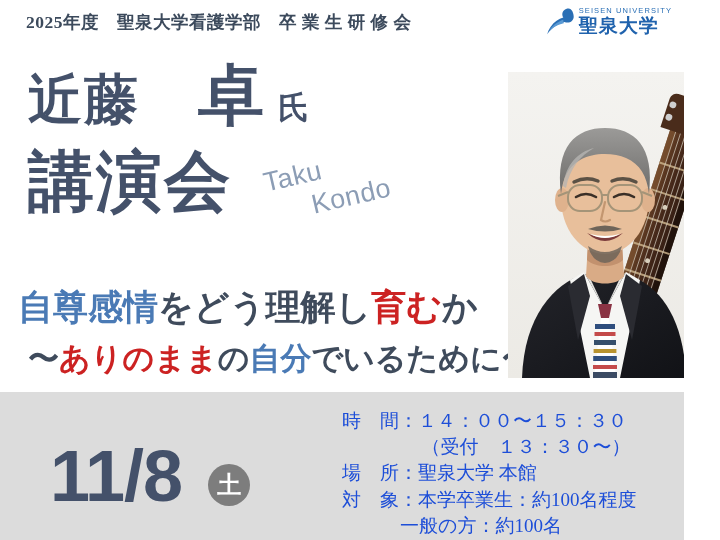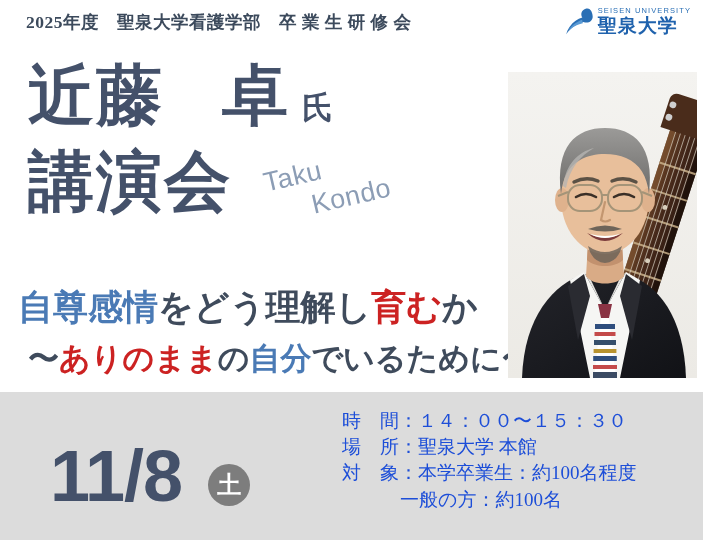--- a/index.html
+++ b/index.html
@@ -7,21 +7,20 @@
     padding: 0;
     background: #ffffff;
   }
   #poster {
     position: relative;
     width: 684px;
     height: 540px;
     overflow: hidden;
     background: #ffffff;
     font-family: "Liberation Sans", sans-serif;
-    padding-left: 19px;
     -webkit-font-smoothing: antialiased;
   }
 
   
   .header-title {
     position: absolute;
     left: 26px;
     top: 10px;
     font-family: "Liberation Serif", "DejaVu Serif", serif;
     font-size: 17.5px;
@@ -75,21 +74,21 @@
     left: 28px;
     top: 62px;
     display: flex;
     align-items: baseline;
     color: #44516a;
     font-family: "Liberation Sans", sans-serif;
     font-weight: 700;
     white-space: nowrap;
   }
   .name-surname {
-    font-size: 66px;
+    font-size: 54px;
     letter-spacing: 2px;
     line-height: 1;
   }
   .name-given {
     font-size: 66px;
     line-height: 1;
     margin-left: 58px;
   }
   .name-honorific {
     font-size: 31px;
@@ -387,19 +386,20 @@
 
   <div class="info-band"></div>
 
   <div class="date-block">
     <span class="date-text">11/8</span>
     <span class="day-badge">土</span>
   </div>
 
   <div class="details">
     <span class="row">時　間：１４：００〜１５：３０</span>
+    <span class="row-indent-right">（受付　１３：３０〜）</span>
     <span class="row">場　所：聖泉大学 本館</span>
     <span class="row">対　象：本学卒業生：約100名程度</span>
     <span class="row-indent">一般の方：約100名</span>
 
   </div>
 
 </div>
 
 </body></html>

